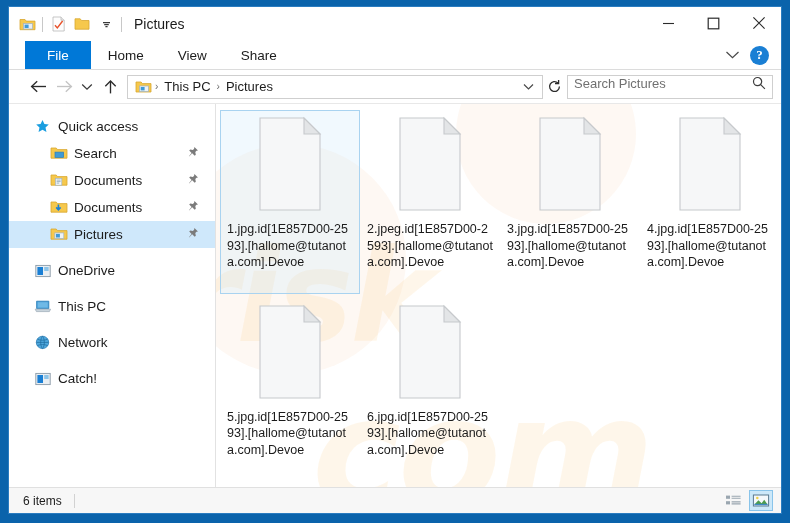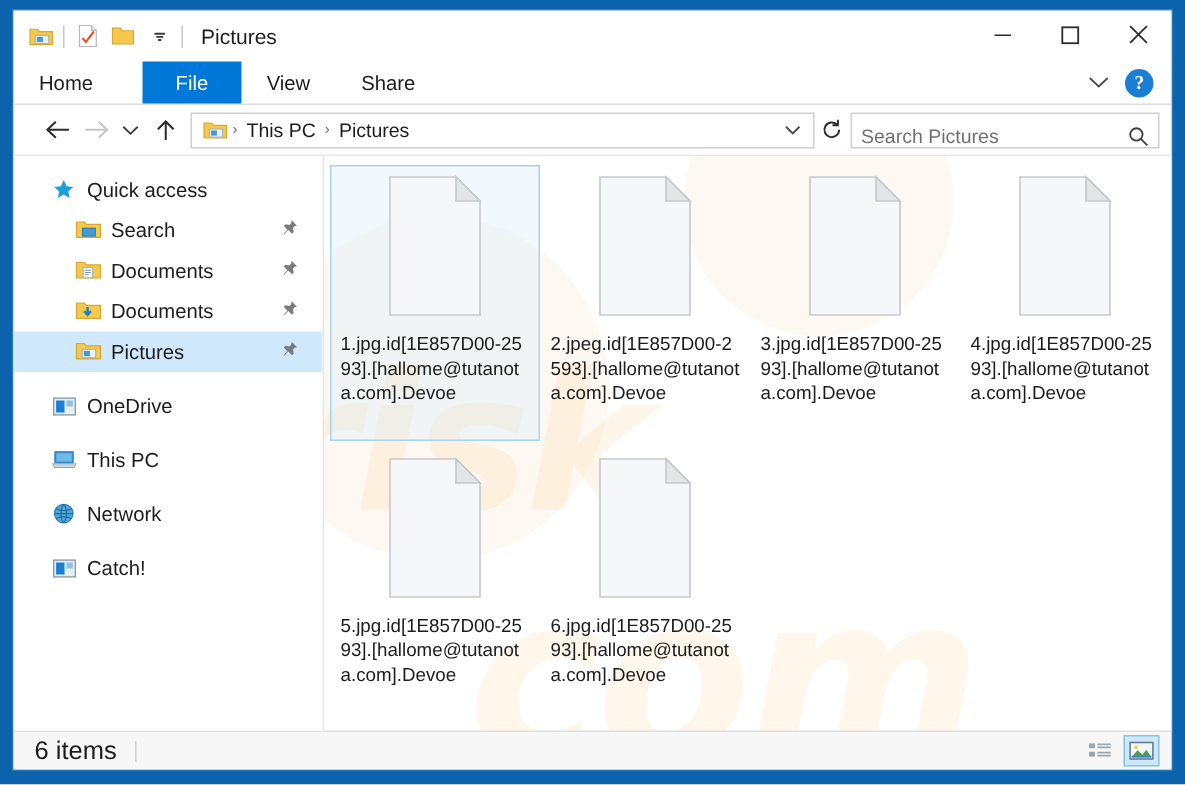--- a/index.html
+++ b/index.html
@@ -191,21 +191,21 @@
     justify-content: center;
     color: #3a3a3a;
     font-size: 14px;
   }
   .searchbox {
     width: 206px;
     height: 24px;
     border: 1px solid #cfcfcf;
     background: #fff;
     display: flex;
-    align-items: flex-end;
+    align-items: flex-start;
     padding: 0 6px;
     margin-left: 2px;
   }
   .searchbox input {
     flex: 1;
     border: none;
     outline: none;
     font-size: 13px;
     font-family: "Liberation Sans", sans-serif;
     color: #1c1c1c;
@@ -344,21 +344,21 @@
     height: 26px;
     flex: 0 0 auto;
     background: #f7f7f7;
     border-top: 1px solid #e0e0e0;
     display: flex;
     align-items: center;
     padding: 0 6px 0 14px;
     position: relative;
   }
   .status-text {
-    font-size: 17px;
+    font-size: 12px;
     color: #1c1c1c;
   }
   .status-sep {
     width: 1px;
     height: 14px;
     background: #d2d2d2;
     margin-left: 12px;
   }
   .viewbtns {
     position: absolute;
@@ -436,22 +436,22 @@
         </div>
         <div class="wc close">
           <svg width="14" height="14" viewBox="0 0 14 14">
               <path d="M1.4 1.4l11.2 11.2M12.6 1.4L1.4 12.6" stroke="#2b2b2b" stroke-width="1.15"></path>
             </svg>
         </div>
       </div>
     </div>
 
     <div class="ribbon">
+      <div class="tab file">File</div>
       <div class="tab">Home</div>
-      <div class="tab file">File</div>
       <div class="tab">View</div>
       <div class="tab">Share</div>
 
       <div class="ribbon-right">
         <div style="display:flex;align-items:center;">
           <svg width="15" height="10" viewBox="0 0 15 10">
               <path d="M1.5 2l6 5.6L13.5 2" fill="none" stroke="#4a4a4a" stroke-width="1.25"></path>
             </svg>
         </div>
         <div class="help-btn">?</div>

